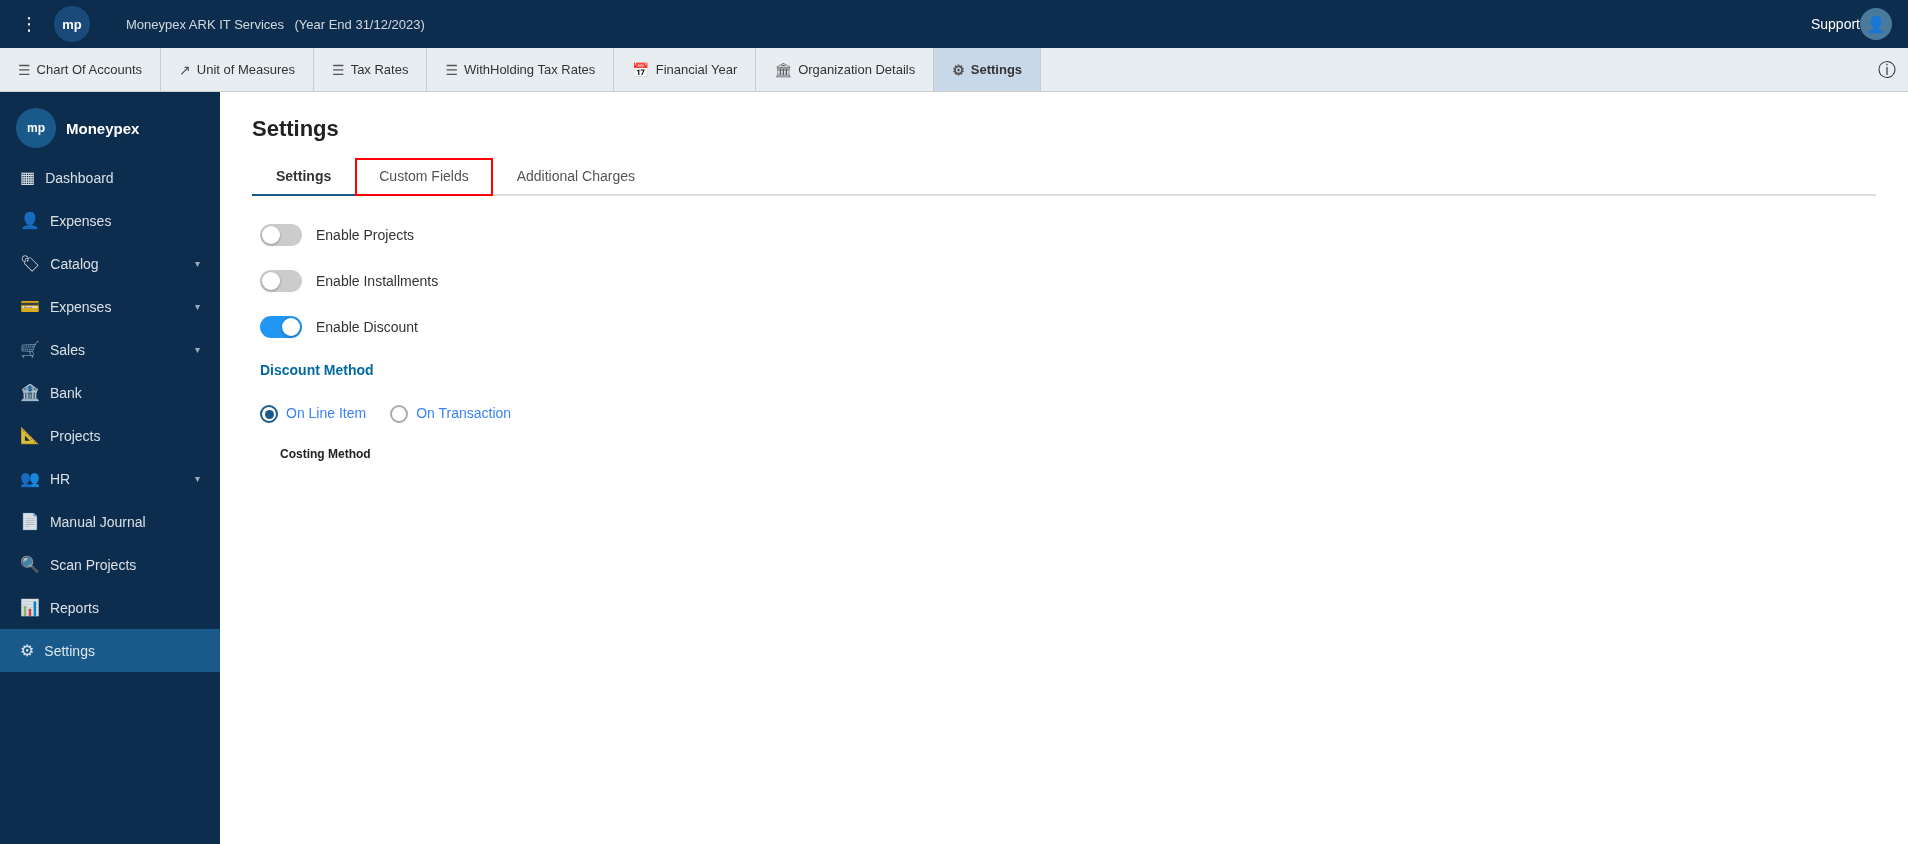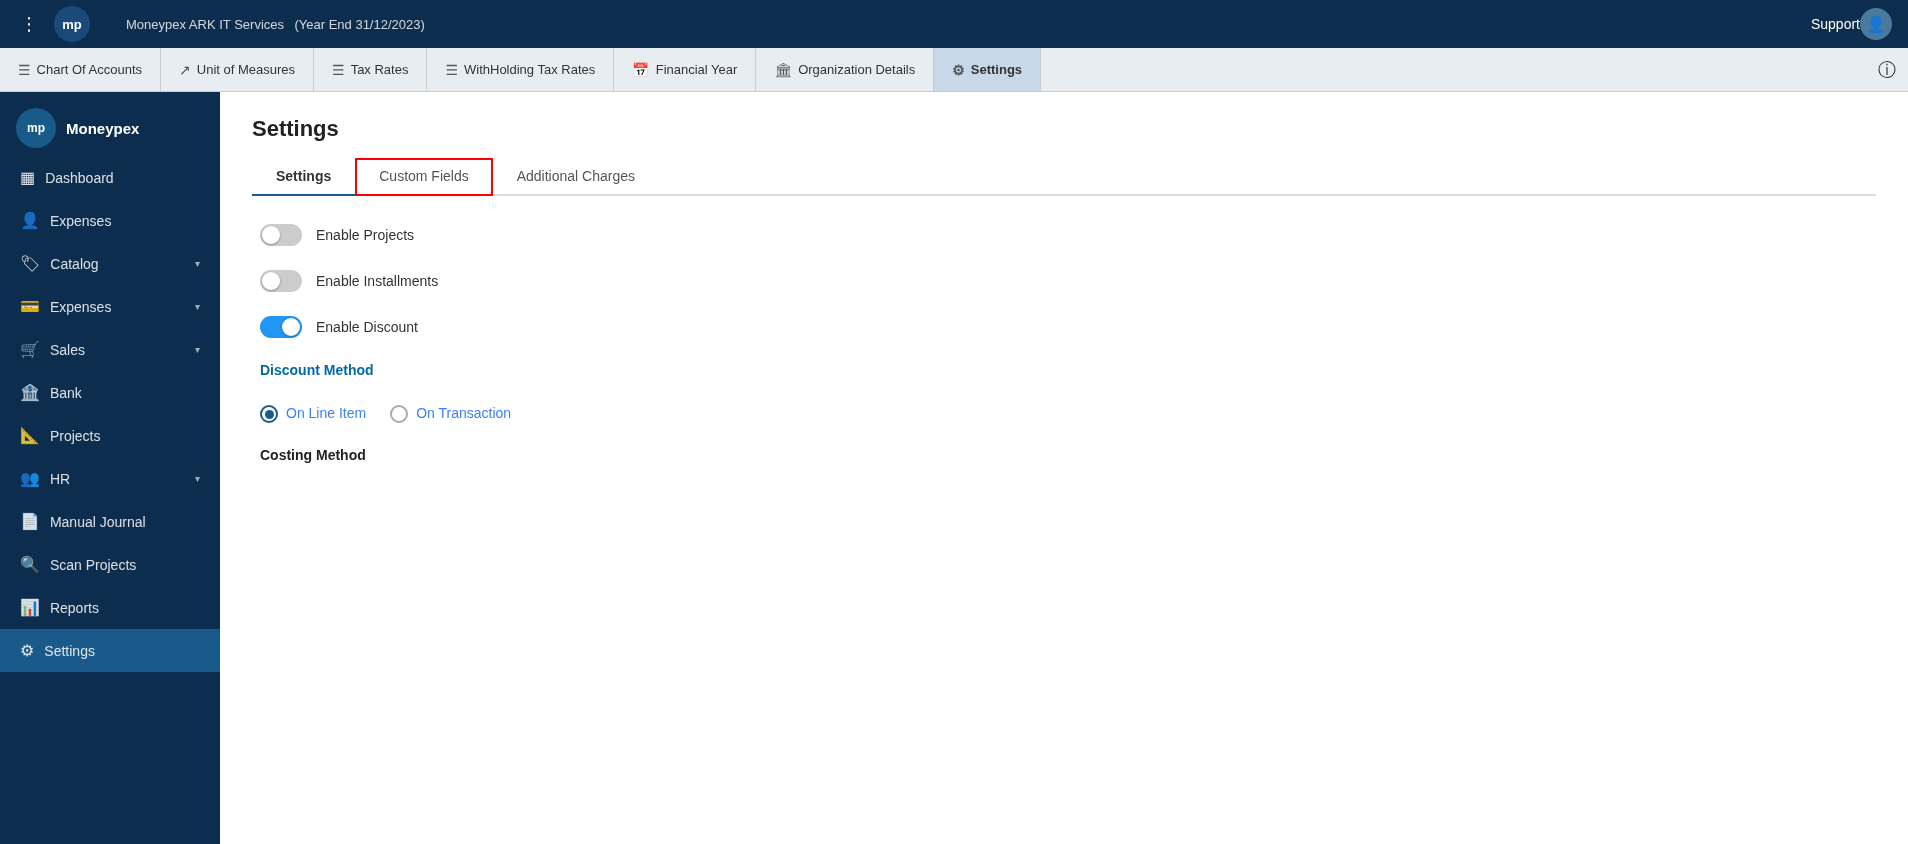--- a/index.html
+++ b/index.html
@@ -195,22 +195,23 @@
     .radio-circle.selected {
       border-color: #1a5a8a;
     }
     .radio-circle.selected::after {
       content: '';
       width: 9px; height: 9px; border-radius: 50%;
       background: #1a5a8a;
     }
 
     .costing-method-title {
-      font-size: 14px; font-weight: 700; color: #222;
+      font-size: 12px; font-weight: 700; color: #222;
       margin-bottom: 4px;
+      margin-left: 20px;
     }
   </style>
 </head>
 <body>
 
 <div class="top-bar">
   <span class="top-bar-dots">⋮</span>
   <div class="top-bar-logo">mp</div>
   <div class="top-bar-brand">
     <span>Moneypex ARK IT Services</span>

